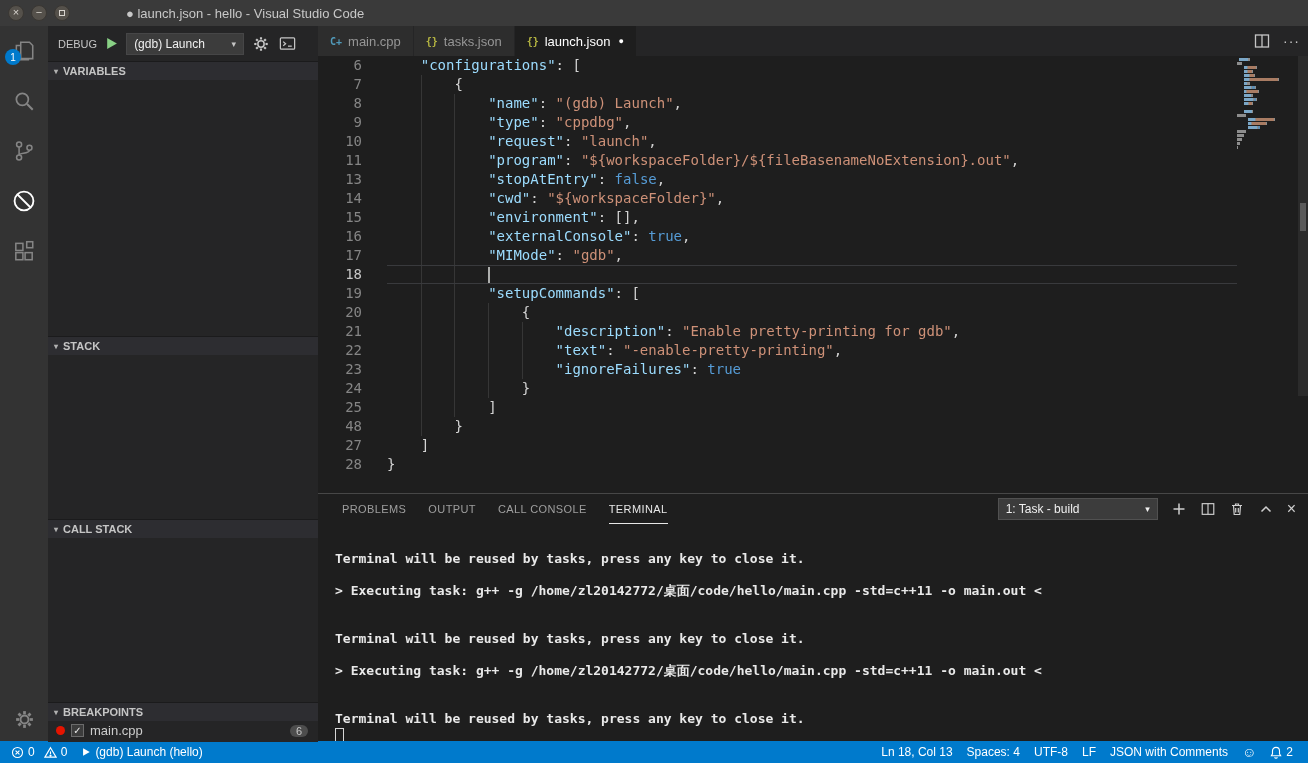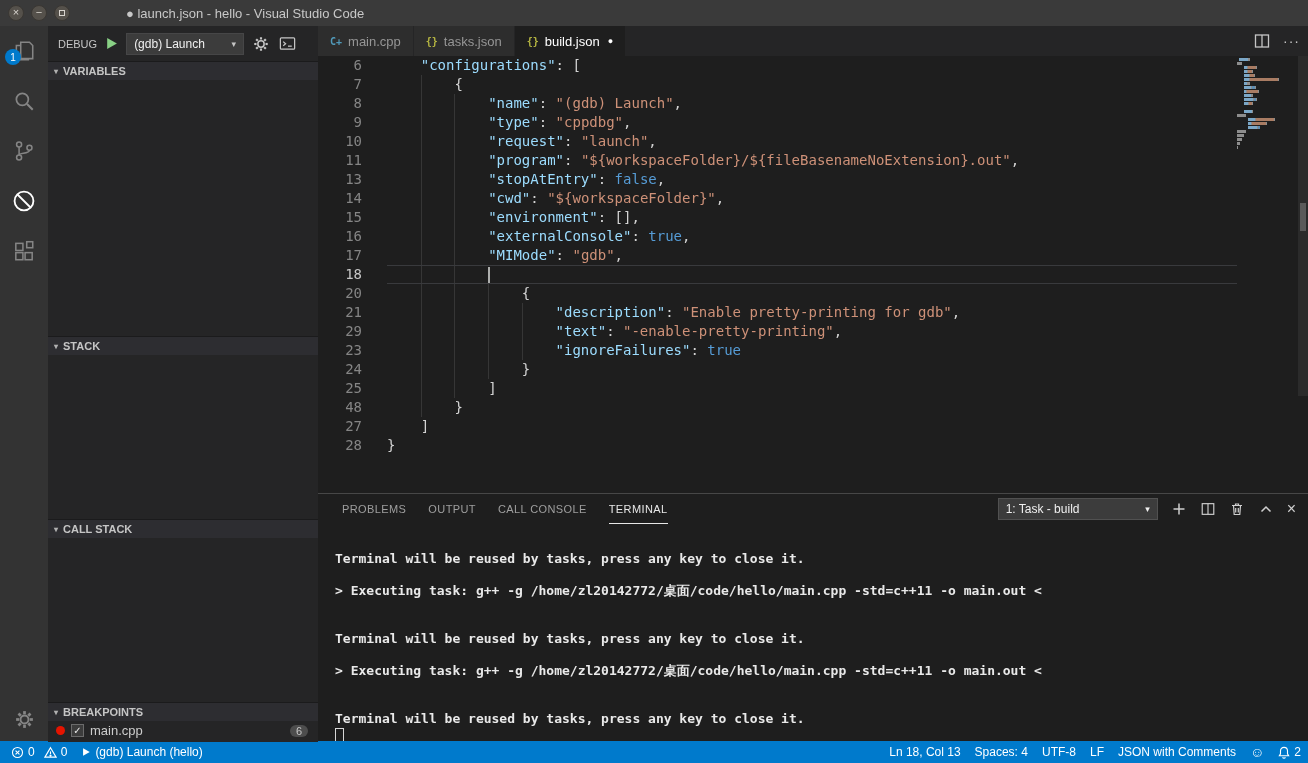--- a/index.html
+++ b/index.html
@@ -85,21 +85,21 @@
   .task-select { background:#3c3c3c; border:1px solid #515151; height:22px; min-width:160px; display:flex; align-items:center; padding:0 7px; font-size:12px; color:#f0f0f0; gap:10px; }
   .task-select .arrow { margin-left:auto; font-size:9px; }
   .terminal { flex:1; padding:27px 0 16px 17px; overflow:hidden; }
   .term-line { font-family:"DejaVu Sans Mono", monospace; font-size:13px; font-weight:bold; line-height:16px; height:16px; color:#e9e9e9; white-space:pre; }
   .term-cursor { width:9px; height:15px; border:1px solid #d7d7d7; margin-top:1px; }
 
   
   .statusbar { height:22px; background:#007acc; color:#ffffff; display:flex; align-items:center; font-size:12px; }
   .sb-item { display:flex; align-items:center; gap:4px; padding:0 7px; height:100%; cursor:default; }
   .sb-left { display:flex; align-items:center; padding-left:4px; }
-  .sb-right { margin-left:auto; display:flex; align-items:center; padding-right:0; }
+  .sb-right { margin-left:auto; display:flex; align-items:center; padding-right:8px; }
   svg { display:block; }
 </style>
 </head>
 <body>
 
 <div class="titlebar">
   <div class="winbtns">
     <div class="winbtn">×</div>
     <div class="winbtn">−</div>
     <div class="winbtn"><span class="sq"></span></div>
@@ -254,21 +254,21 @@
           <div class="tab">
             <span class="file-icon cpp">C+</span>
             <span>main.cpp</span>
           </div>
           <div class="tab">
             <span class="file-icon json">{}</span>
             <span>tasks.json</span>
           </div>
           <div class="tab active">
             <span class="file-icon json">{}</span>
-            <span>build.json</span>
+            <span>launch.json</span>
             <span class="dirty">●</span>
           </div>
         </div>
       <div class="tabbar-actions">
         <span>
           <svg width="18" height="18" viewBox="0 0 18 18" fill="none" stroke="currentColor" stroke-width="1.3">
               <rect x="2.5" y="3" width="13" height="12"></rect>
               <line x1="9" y1="3" x2="9" y2="15"></line>
             </svg>
         </span>
@@ -320,29 +320,33 @@
           </div>
           <div class="line">
             <div class="num">17</div>
             <div class="content"><i class="guide" style="left: 33.6876px;"></i><i class="guide" style="left: 67.3752px;"></i><span class="tok-p">            </span><span class="tok-k">"MIMode"</span><span class="tok-p">: </span><span class="tok-s">"gdb"</span><span class="tok-p">,</span></div>
           </div>
           <div class="line current">
             <div class="num">18</div>
             <div class="content"><i class="guide" style="left: 33.6876px;"></i><i class="guide" style="left: 67.3752px;"></i><i class="caret" style="left: 101.063px;"></i></div>
           </div>
           <div class="line">
+            <div class="num">19</div>
+            <div class="content"><i class="guide" style="left: 33.6876px;"></i><i class="guide" style="left: 67.3752px;"></i><span class="tok-p">            </span><span class="tok-k">"setupCommands"</span><span class="tok-p">: [</span></div>
+          </div>
+          <div class="line">
             <div class="num">20</div>
             <div class="content"><i class="guide" style="left: 33.6876px;"></i><i class="guide" style="left: 67.3752px;"></i><i class="guide" style="left: 101.063px;"></i><span class="tok-p">                {</span></div>
           </div>
           <div class="line">
             <div class="num">21</div>
             <div class="content"><i class="guide" style="left: 33.6876px;"></i><i class="guide" style="left: 67.3752px;"></i><i class="guide" style="left: 101.063px;"></i><i class="guide" style="left: 134.75px;"></i><span class="tok-p">                    </span><span class="tok-k">"description"</span><span class="tok-p">: </span><span class="tok-s">"Enable pretty-printing for gdb"</span><span class="tok-p">,</span></div>
           </div>
           <div class="line">
-            <div class="num">29</div>
+            <div class="num">22</div>
             <div class="content"><i class="guide" style="left: 33.6876px;"></i><i class="guide" style="left: 67.3752px;"></i><i class="guide" style="left: 101.063px;"></i><i class="guide" style="left: 134.75px;"></i><span class="tok-p">                    </span><span class="tok-k">"text"</span><span class="tok-p">: </span><span class="tok-s">"-enable-pretty-printing"</span><span class="tok-p">,</span></div>
           </div>
           <div class="line">
             <div class="num">23</div>
             <div class="content"><i class="guide" style="left: 33.6876px;"></i><i class="guide" style="left: 67.3752px;"></i><i class="guide" style="left: 101.063px;"></i><i class="guide" style="left: 134.75px;"></i><span class="tok-p">                    </span><span class="tok-k">"ignoreFailures"</span><span class="tok-p">: </span><span class="tok-b">true</span></div>
           </div>
           <div class="line">
             <div class="num">24</div>
             <div class="content"><i class="guide" style="left: 33.6876px;"></i><i class="guide" style="left: 67.3752px;"></i><i class="guide" style="left: 101.063px;"></i><span class="tok-p">                }</span></div>
           </div>

